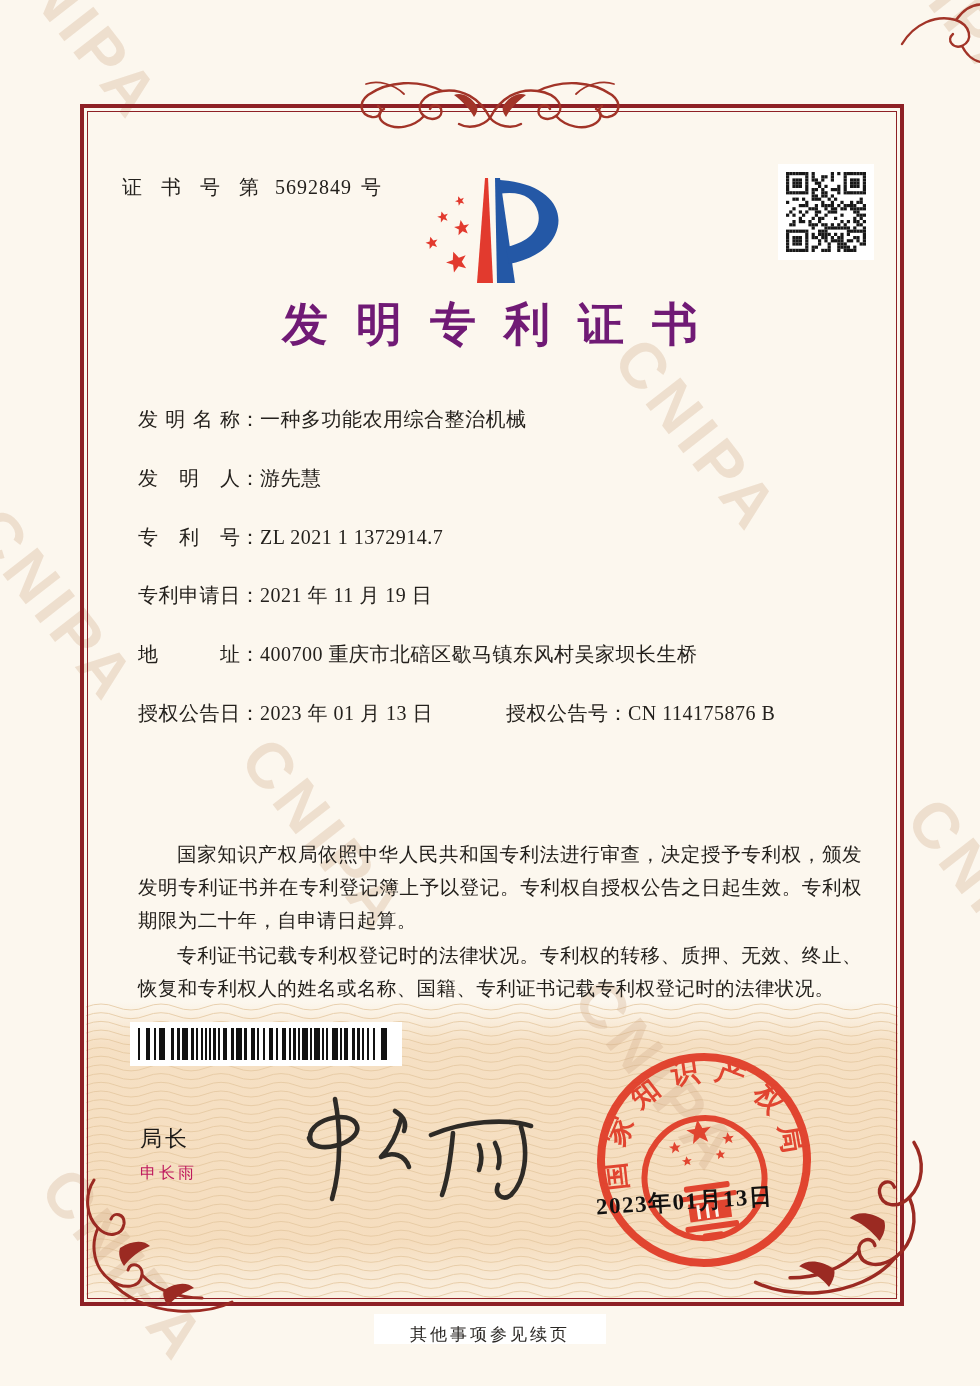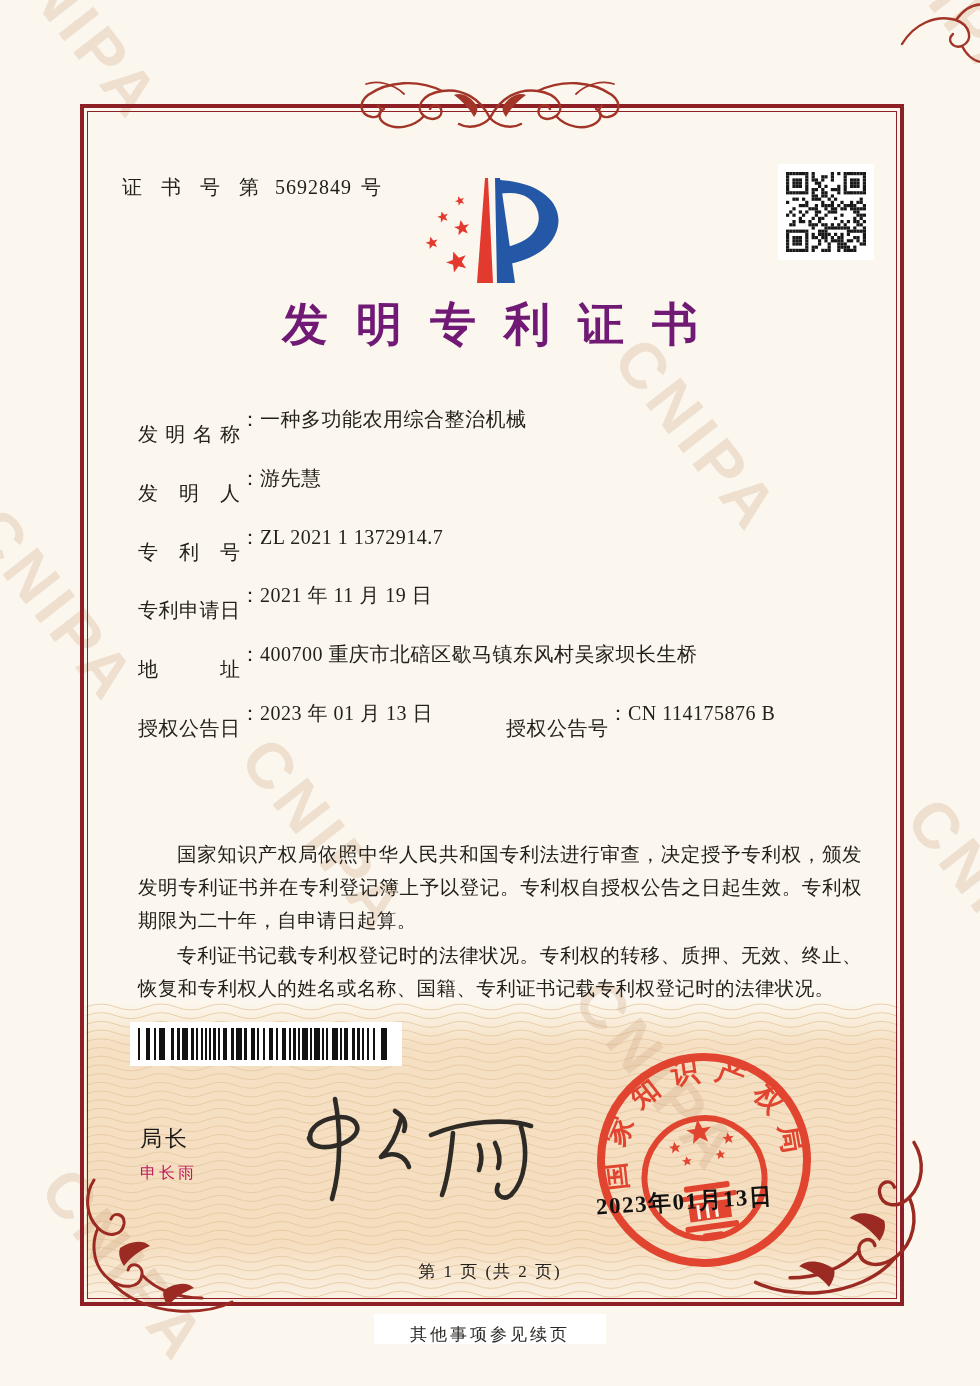--- a/index.html
+++ b/index.html
@@ -34,21 +34,21 @@
   .logo{position:absolute;left:408px;top:150px;width:170px;height:148px;z-index:4;}
   .qr-wrap{position:absolute;left:778px;top:164px;width:96px;height:96px;background:#fff;z-index:4;}
   .qr-wrap svg{position:absolute;left:8px;top:8px;}
 
   .title{position:absolute;left:0;top:294px;width:100%;text-align:center;z-index:4;
     font-size:46px;font-weight:bold;color:#701a75;letter-spacing:28px;text-indent:28px;}
 
   
   .fields{position:absolute;left:138px;top:406px;width:730px;z-index:4;}
   .frow{height:58.8px;font-size:20px;color:var(--ink);position:relative;}
-  .flabel{display:inline-block;width:102px;text-align:justify;text-align-last:justify;vertical-align:top;margin-top:15px;}
+  .flabel{display:inline-block;width:102px;text-align:justify;text-align-last:justify;vertical-align:top;}
   .fcolon{display:inline-block;}
   .fvalue{display:inline-block;letter-spacing:.5px;}
   .fgroup2{position:absolute;left:368px;top:0;}
 
   
   .body-text{position:absolute;left:138px;top:806px;width:724px;z-index:4;
     font-size:19.5px;line-height:33px;color:var(--ink);text-align:justify;margin-top:32px;}
   .body-text p{margin:0 0 2px 0;text-indent:2em;letter-spacing:.4px;}
 
   
@@ -620,16 +620,15 @@
       </g>
       <g fill="#fcf7ee">
         <rect x="98" y="156" width="3" height="14"></rect>
         <rect x="107" y="156" width="3" height="14"></rect>
         <rect x="116" y="156" width="3" height="14"></rect>
       </g>
     </g>
   </svg>
   <div class="seal-date">2023年01月13日</div>
 
-  <div class="page-info">第 1 页 (共 2 页)</div>
   <div class="cont-note">其他事项参见续页</div>
 
 </div>
 
 </body></html>

